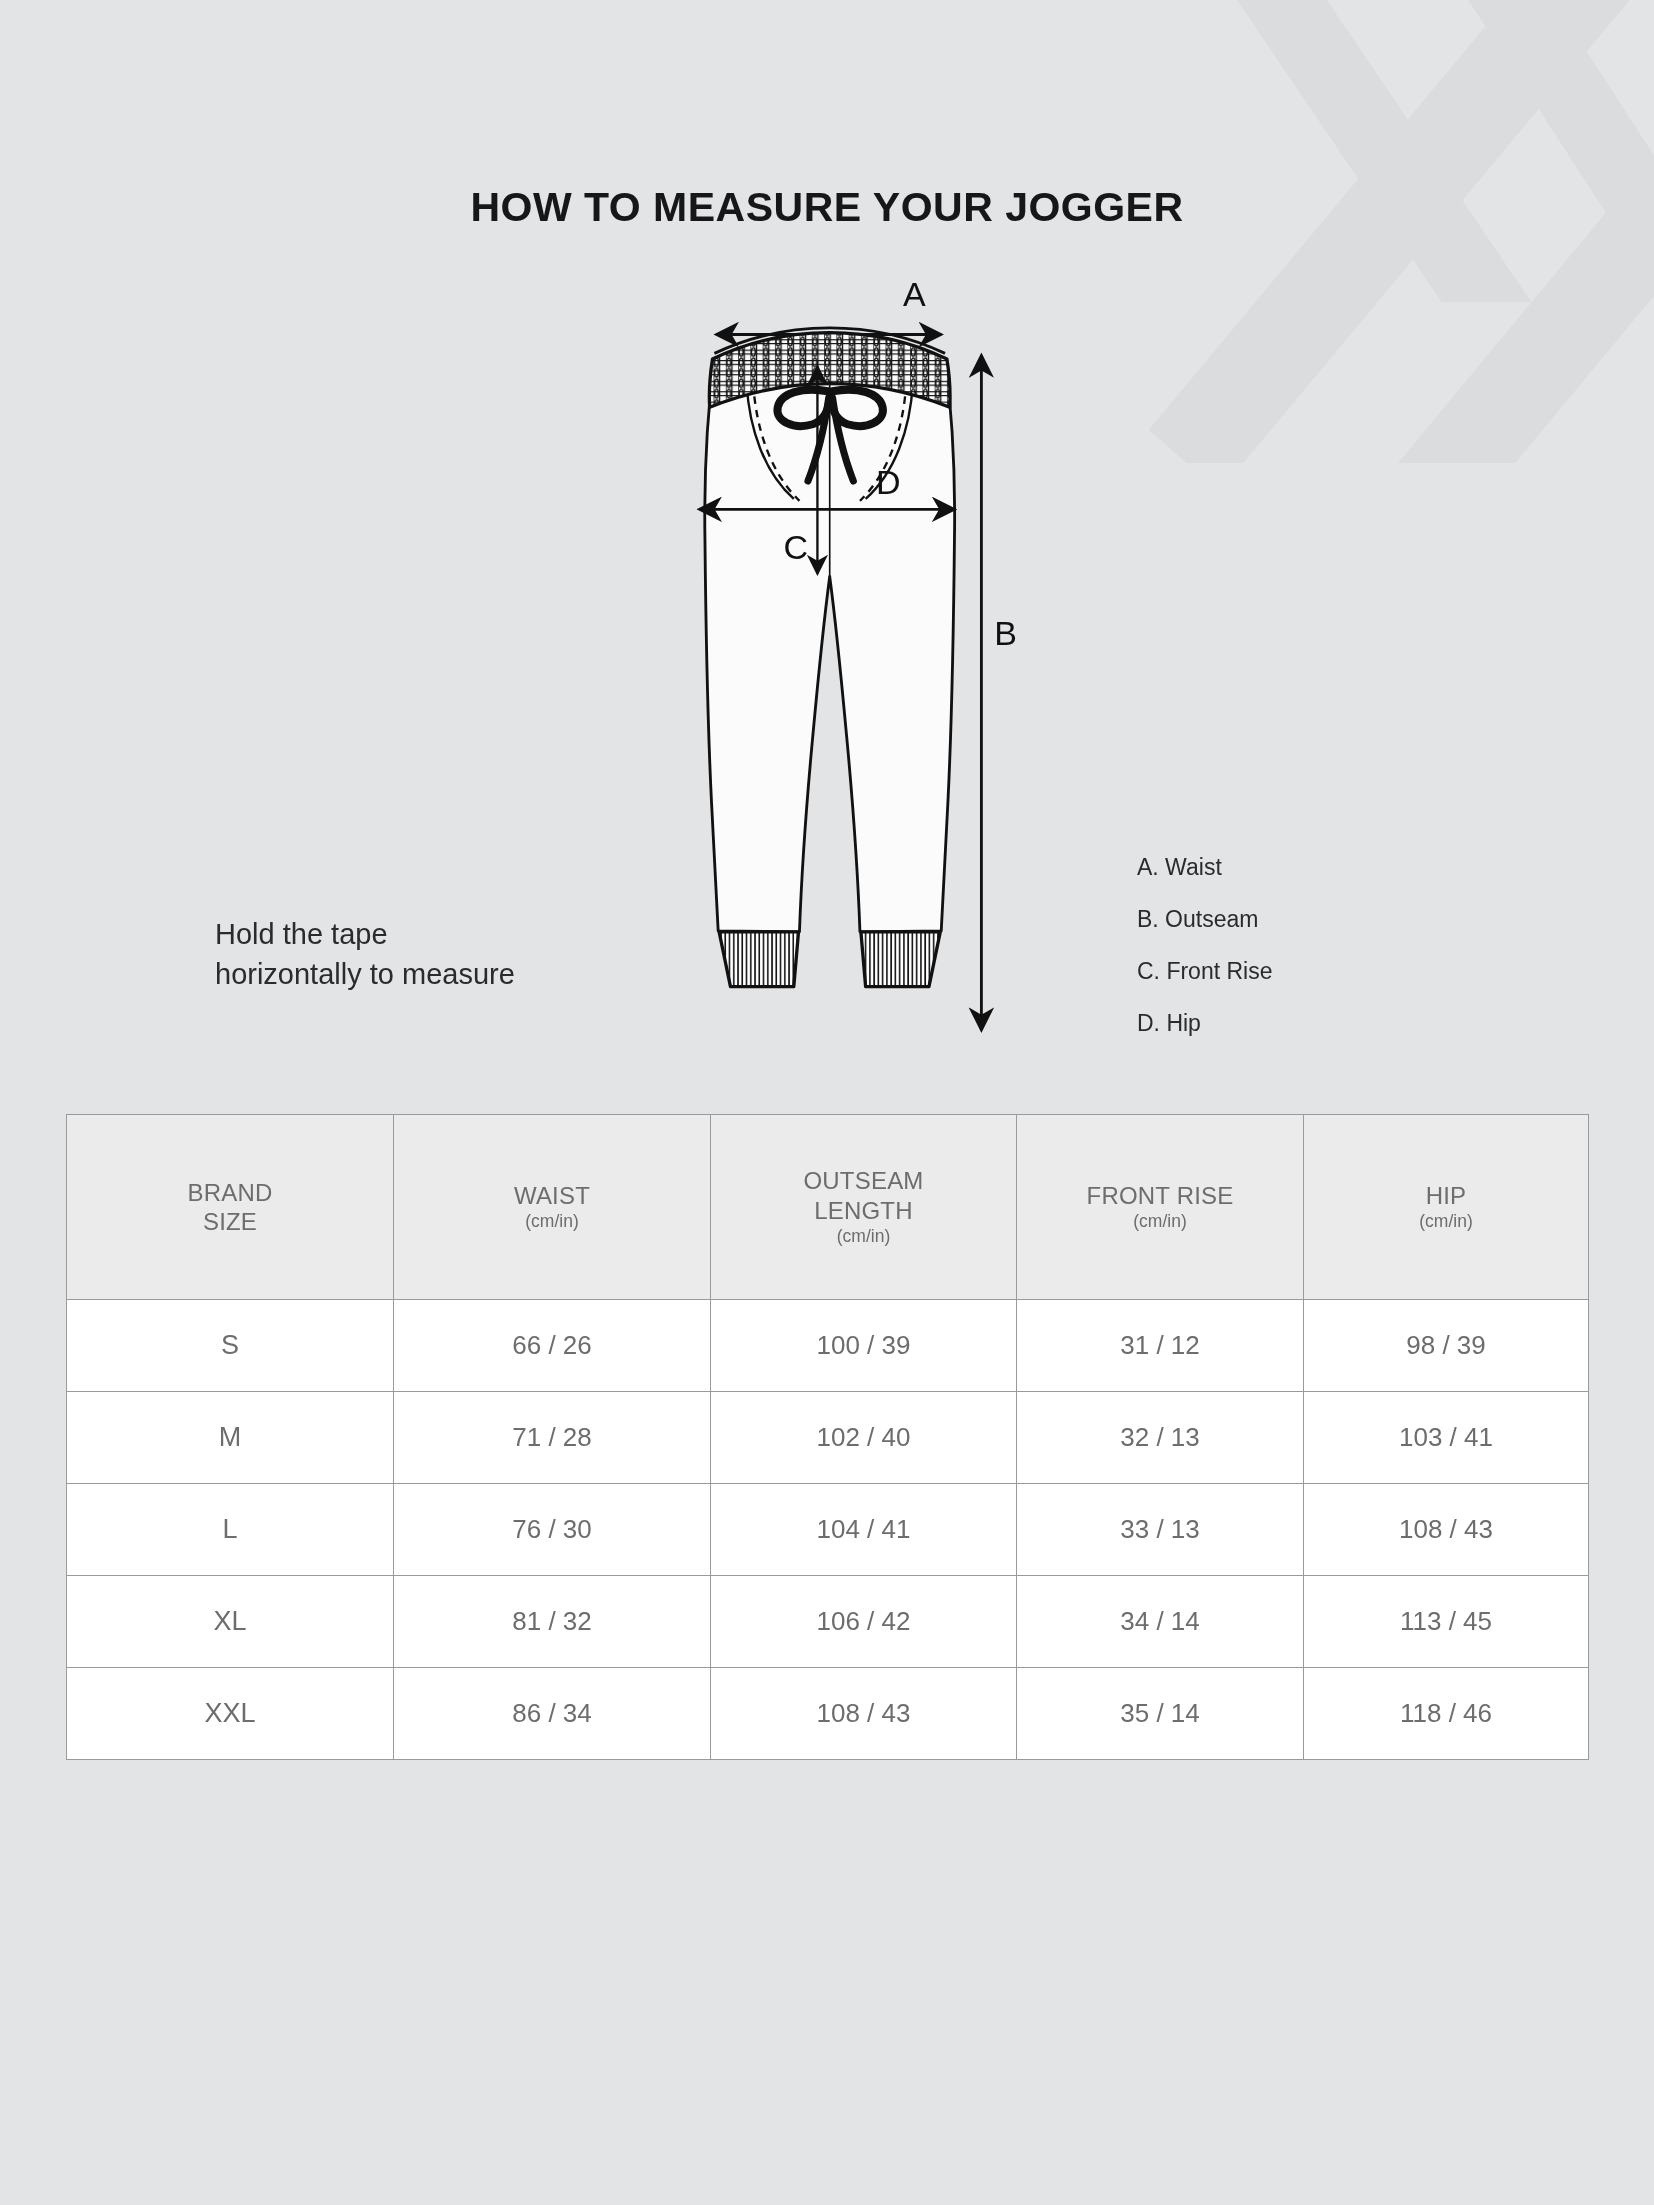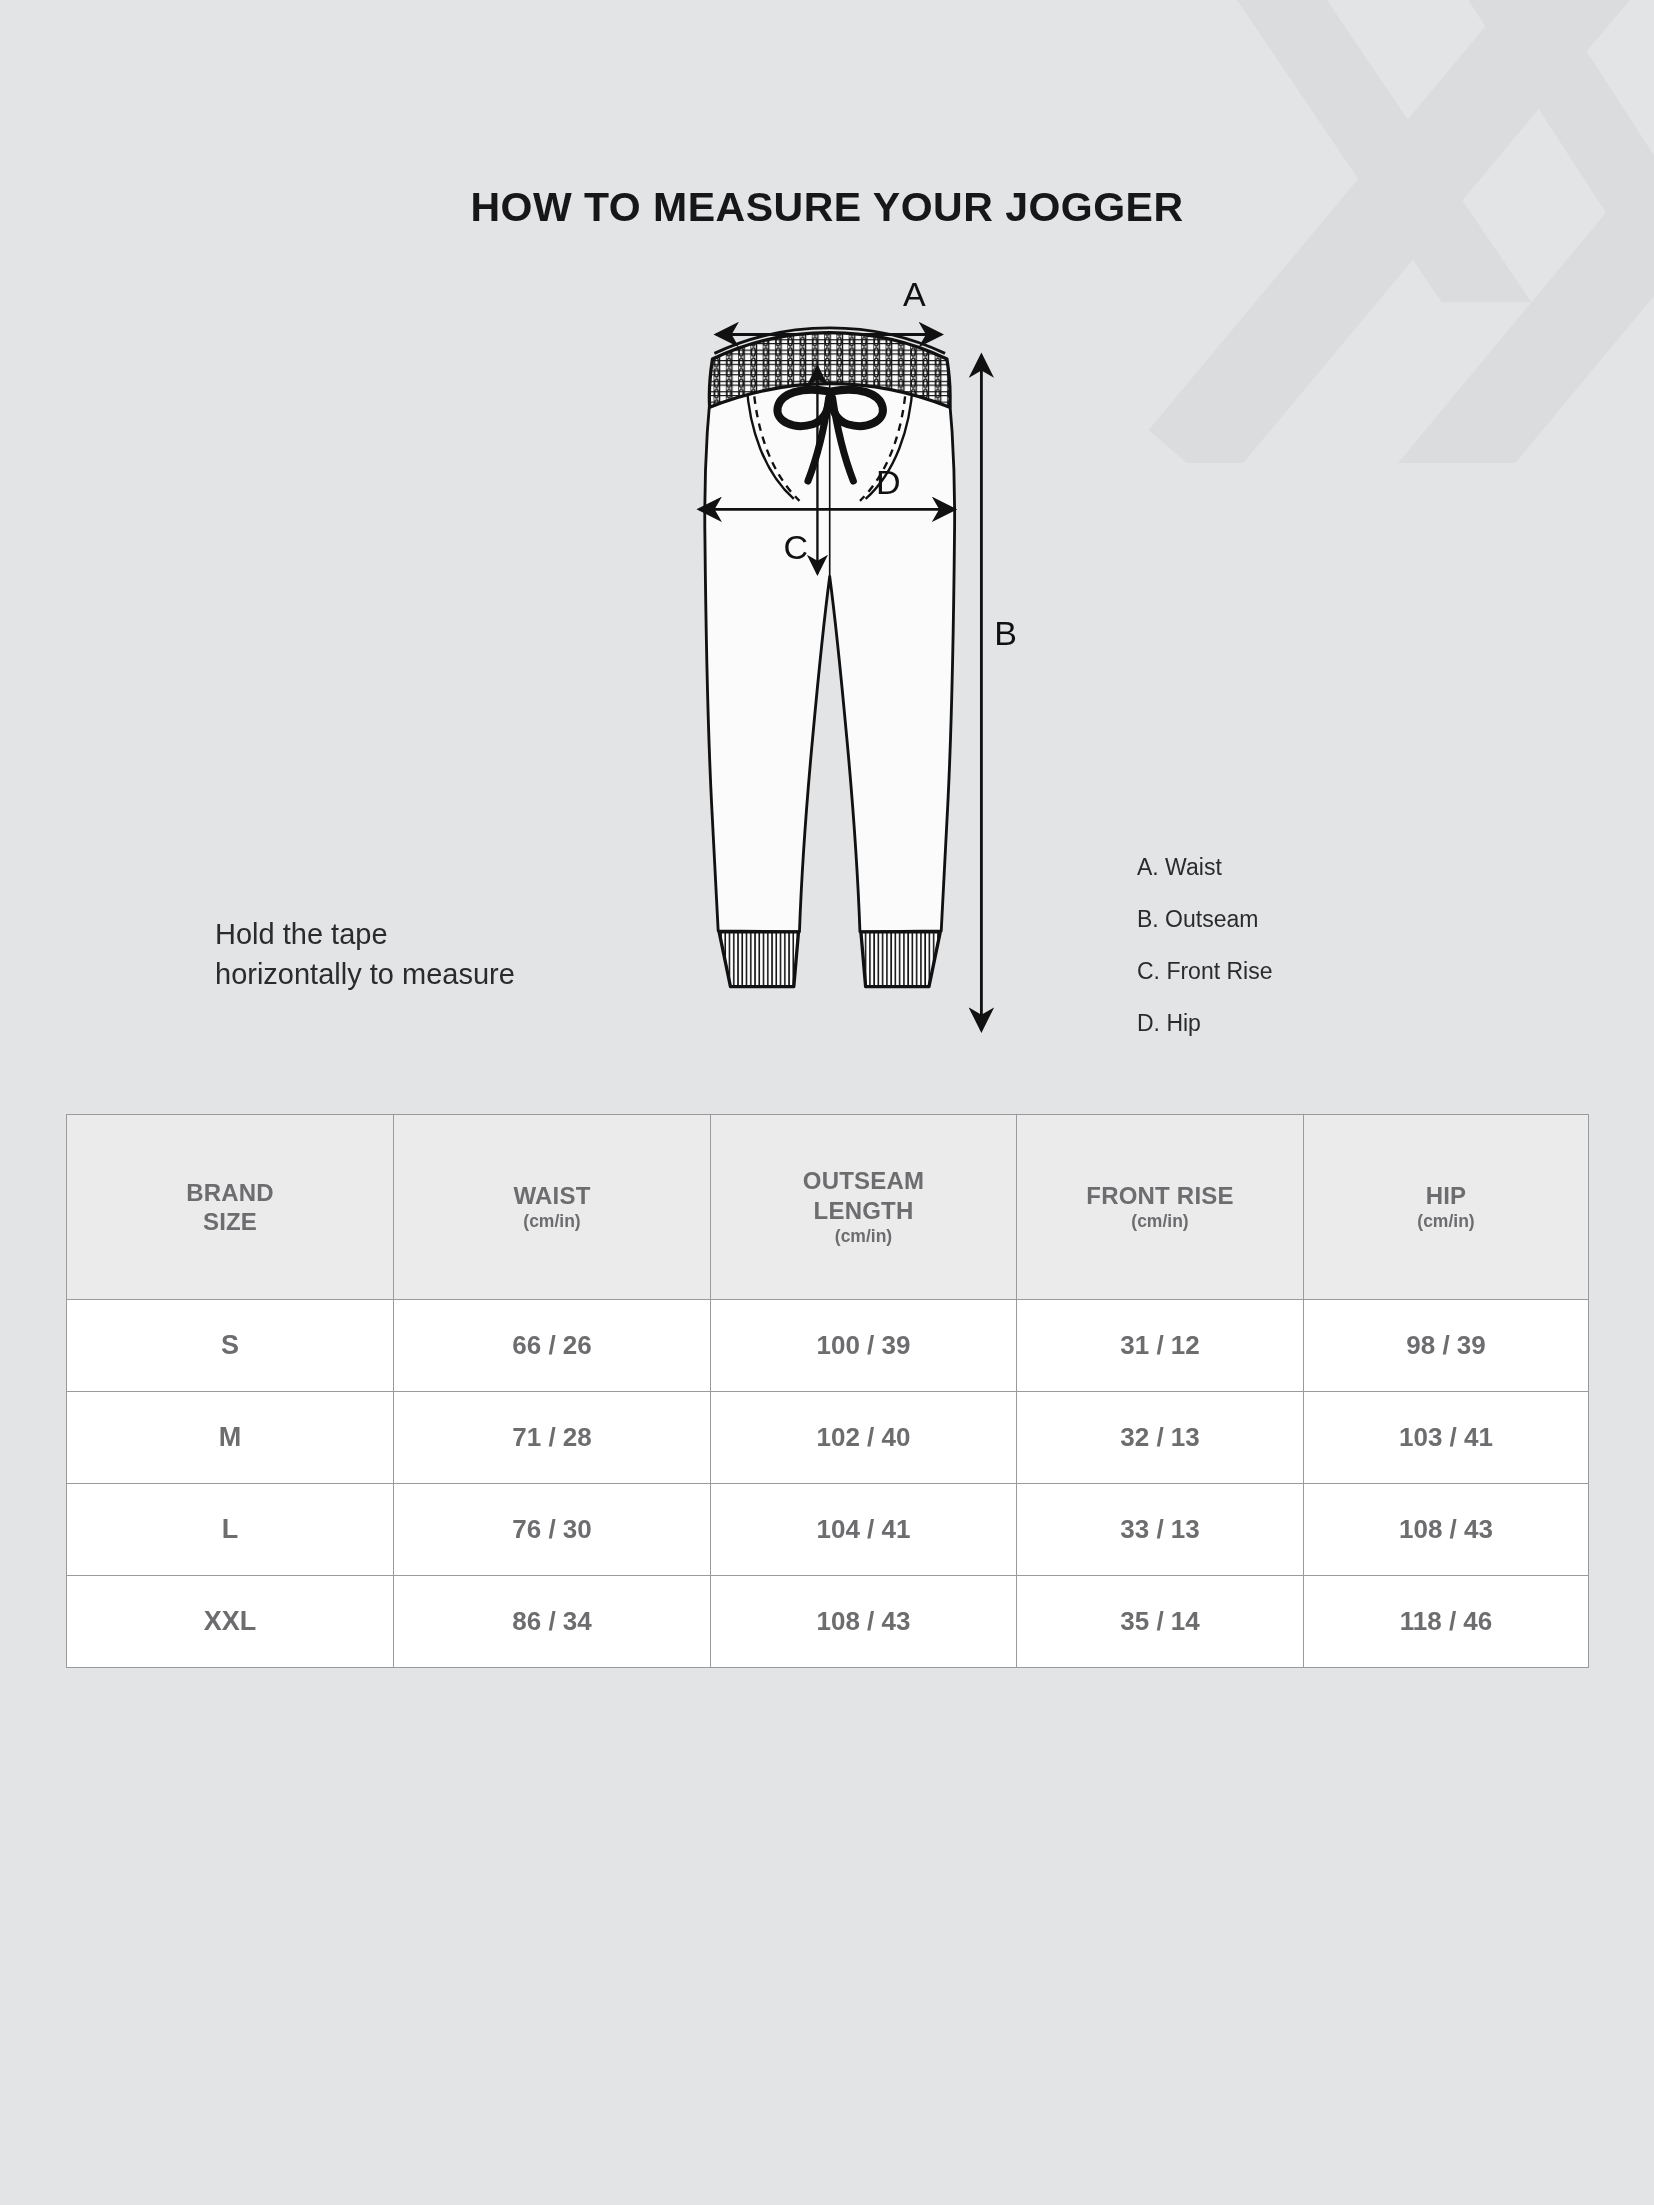--- a/index.html
+++ b/index.html
@@ -86,21 +86,21 @@
     border-collapse: collapse;
     table-layout: fixed;
     z-index: 3;
     background: #fff;
   }
   #size-table th, #size-table td {
     border: 0.9px solid #9a9a9c;
     text-align: center;
     vertical-align: middle;
     color: #6d6d70;
-    font-weight: 700;
+    font-weight: 400;
   }
   #size-table thead th {
     background: #ebebec;
     height: 182px;
     font-size: 24px;
     line-height: 1.22;
     letter-spacing: 0.2px;
   }
   #size-table thead th .unit {
     display: block;
@@ -292,20 +292,27 @@
       <td>103 / 41</td>
     </tr>
     <tr>
       <td class="size-cell">L</td>
       <td>76 / 30</td>
       <td>104 / 41</td>
       <td>33 / 13</td>
       <td>108 / 43</td>
     </tr>
     <tr>
+      <td class="size-cell">XL</td>
+      <td>81 / 32</td>
+      <td>106 / 42</td>
+      <td>34 / 14</td>
+      <td>113 / 45</td>
+    </tr>
+    <tr>
       <td class="size-cell">XXL</td>
       <td>86 / 34</td>
       <td>108 / 43</td>
       <td>35 / 14</td>
       <td>118 / 46</td>
     </tr>
   </tbody>
 </table>
 
 

